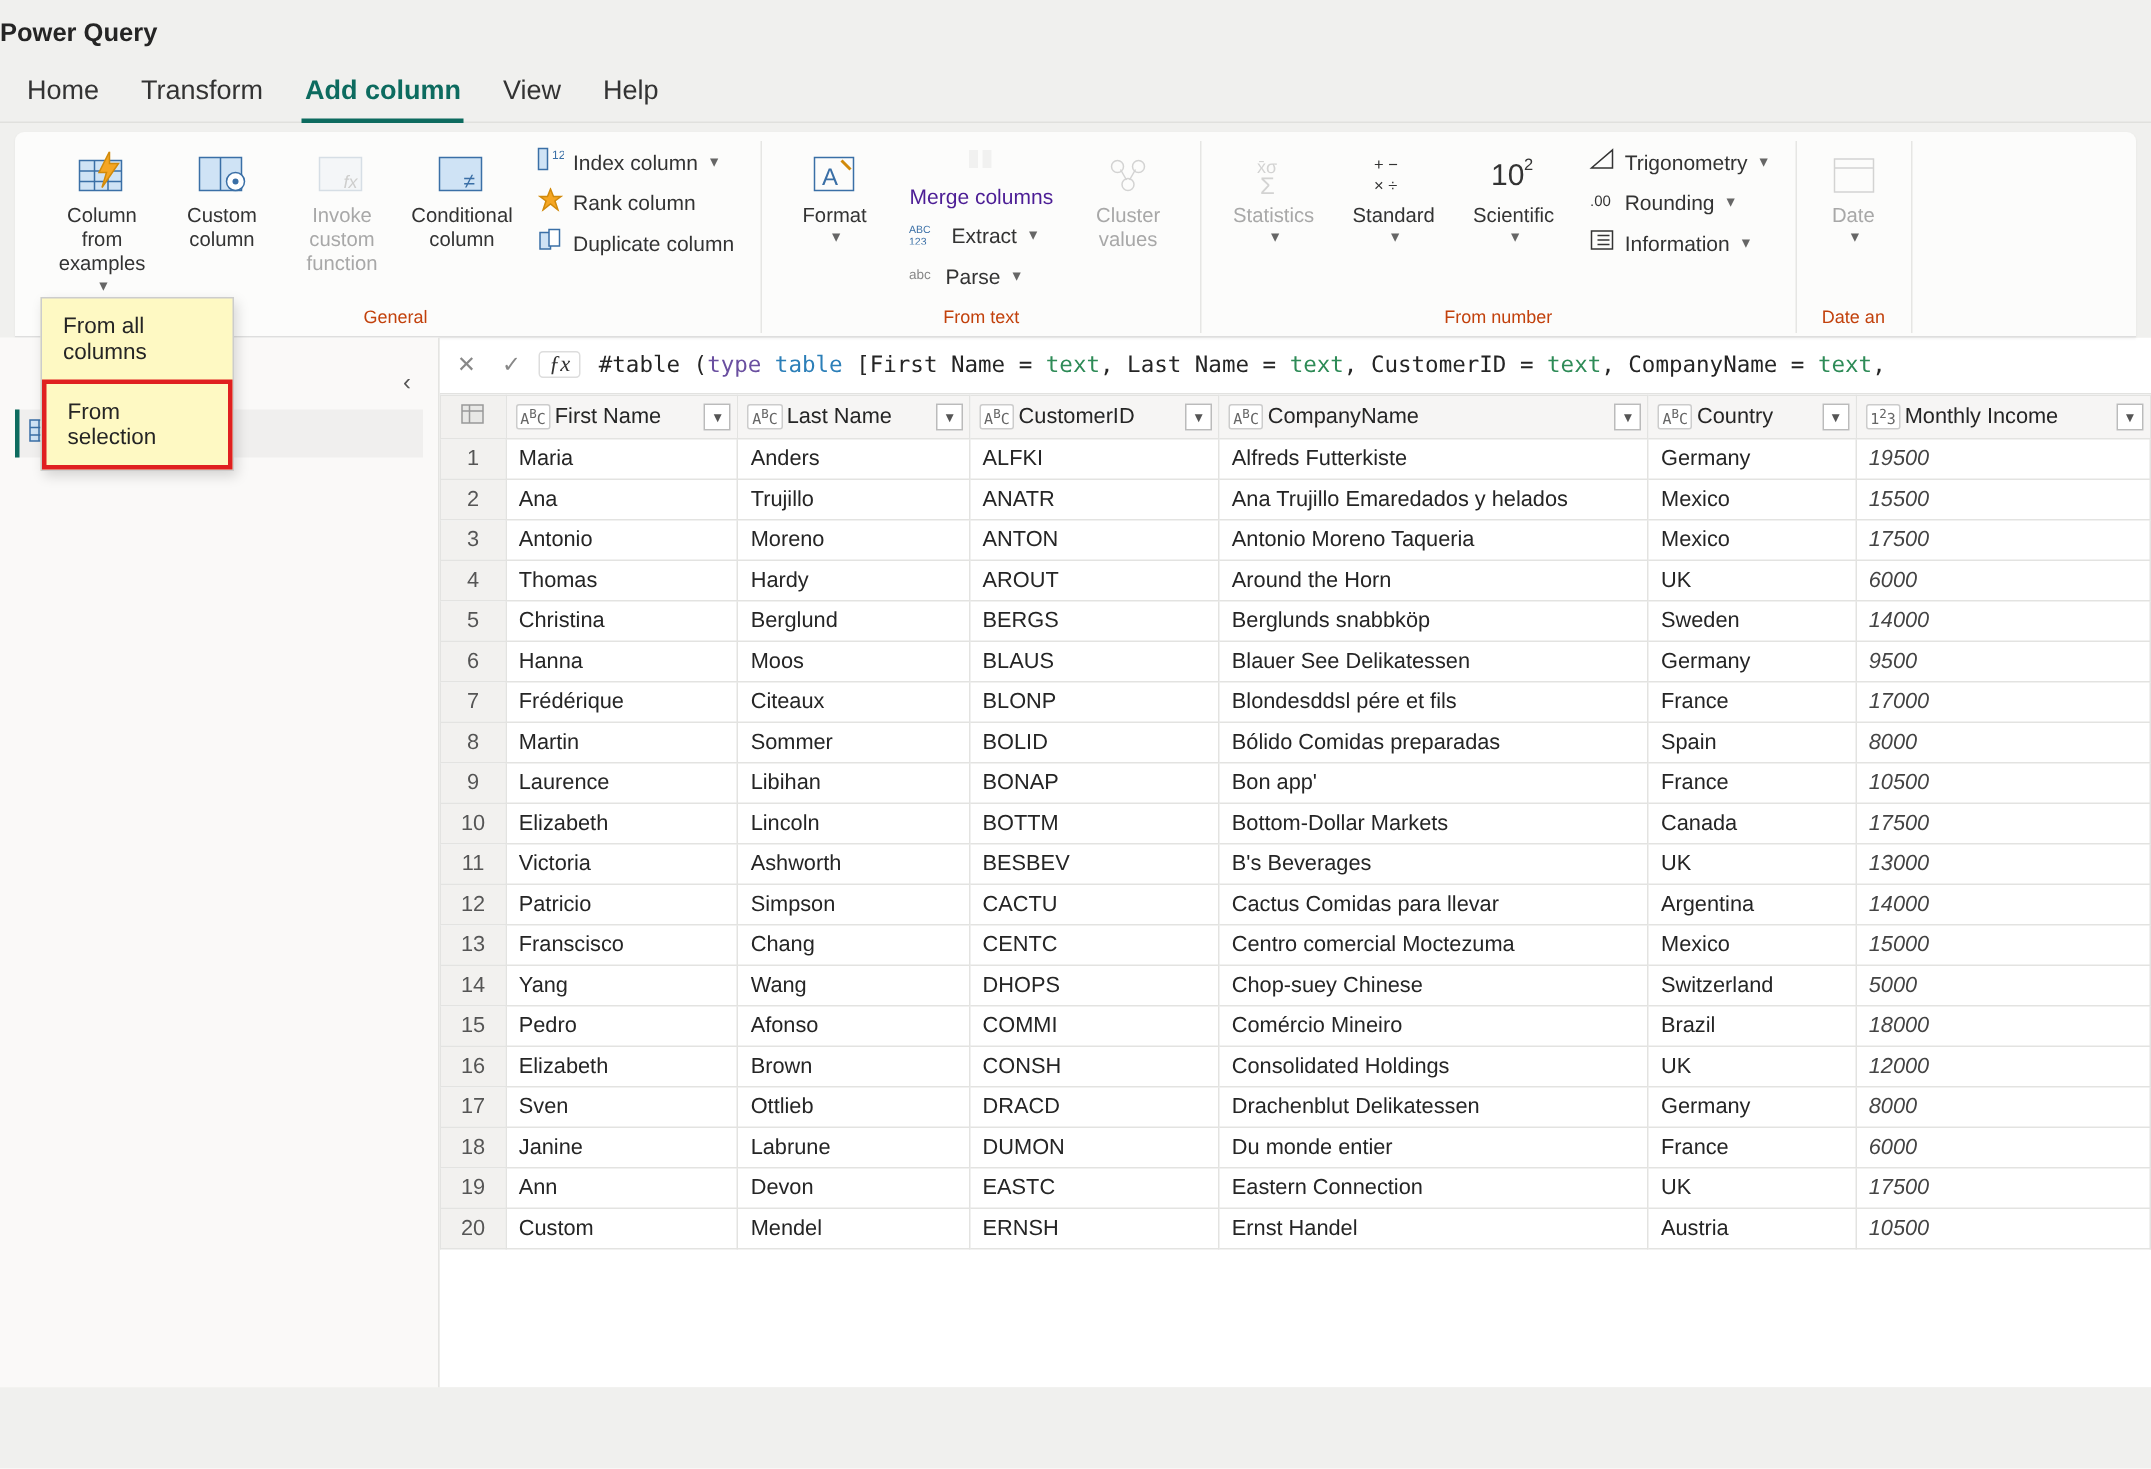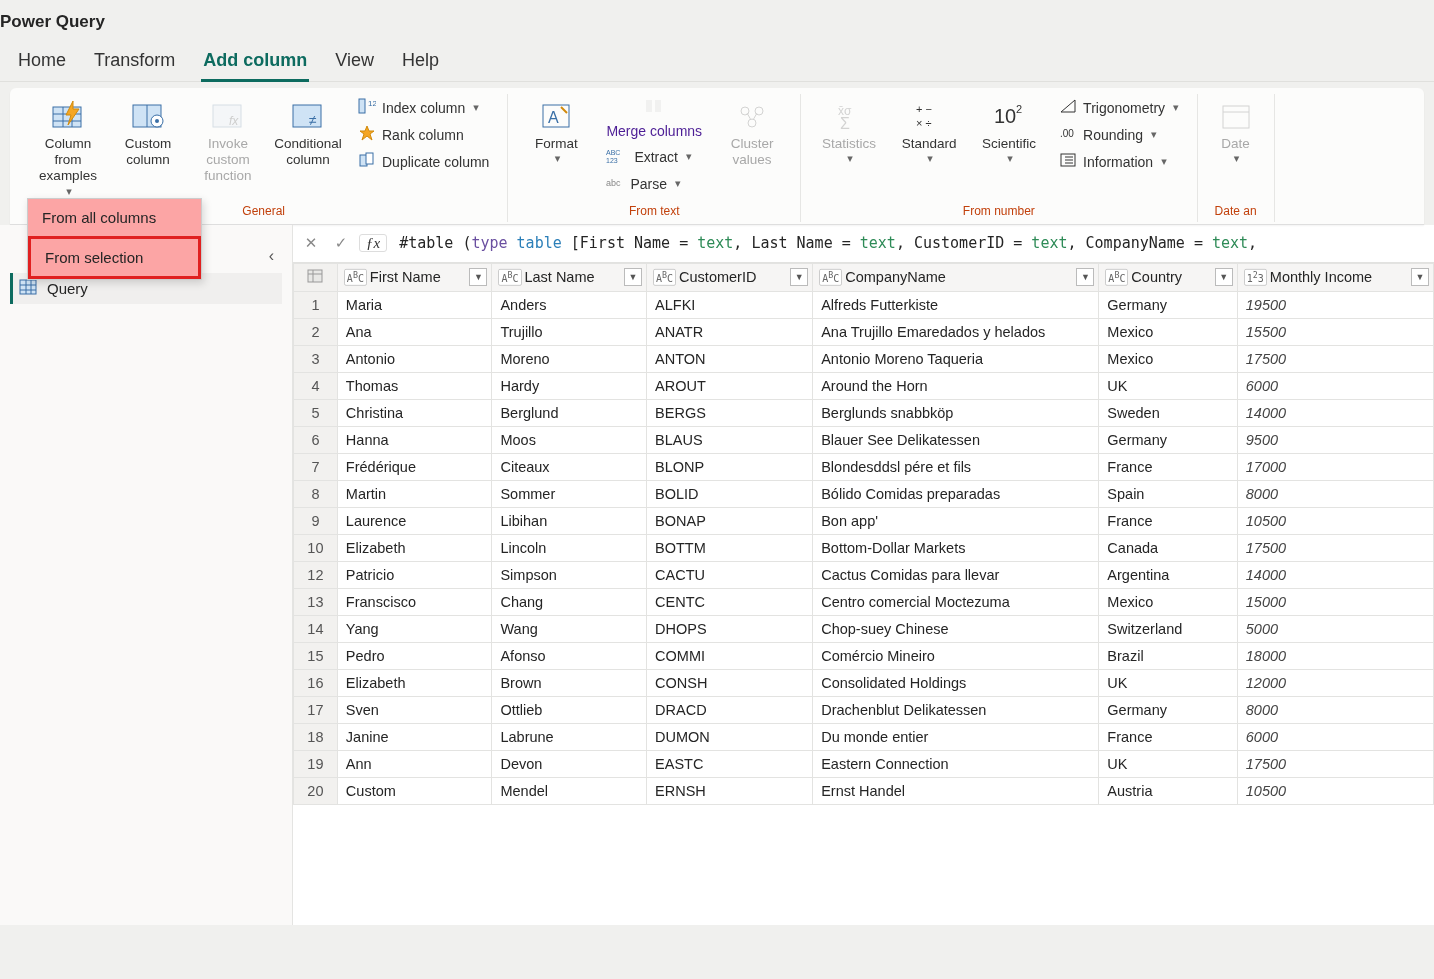--- a/index.html
+++ b/index.html
@@ -83,24 +83,24 @@
 .big-btn.disabled { color: #a8a8a8; cursor: default; }
 .big-btn .icon { width: 36px; height: 36px; display: flex; align-items: center; justify-content: center; margin-bottom: 2px; }
 .small-btn-col { display: flex; flex-direction: column; gap: 4px; padding: 2px 6px; }
 .small-btn { display: flex; align-items: center; gap: 6px; font-size: 14px; padding: 2px 4px; cursor: pointer; color: #333; white-space: nowrap; }
 .small-btn.disabled { color: #4c1d95; cursor: default; flex-direction: column; }
 .chev { font-size: 11px; margin-left: 2px; color: #666; }
 .dropdown-menu {
   position: absolute;
   top: 110px;
   left: 17px;
-  background: #fca5a5;
+  background: #fef9c3;
   border: 1px solid #ccc;
   box-shadow: 2px 3px 8px rgba(0,0,0,0.15);
-  width: 175px;
+  width: 129px;
   z-index: 50;
 }
 .dropdown-item {
   padding: 10px 14px;
   font-size: 15px;
   cursor: pointer;
 }
 .dropdown-item.highlight {
   border: 3px solid #e02020;
 }
@@ -537,20 +537,29 @@
             <tr>
               <td class="rowhead">10</td>
               <td>Elizabeth</td>
               <td>Lincoln</td>
               <td>BOTTM</td>
               <td>Bottom-Dollar Markets</td>
               <td>Canada</td>
               <td class="num">17500</td>
             </tr>
             <tr>
+              <td class="rowhead">11</td>
+              <td>Victoria</td>
+              <td>Ashworth</td>
+              <td>BESBEV</td>
+              <td>B's Beverages</td>
+              <td>UK</td>
+              <td class="num">13000</td>
+            </tr>
+            <tr>
               <td class="rowhead">12</td>
               <td>Patricio</td>
               <td>Simpson</td>
               <td>CACTU</td>
               <td>Cactus Comidas para llevar</td>
               <td>Argentina</td>
               <td class="num">14000</td>
             </tr>
             <tr>
               <td class="rowhead">13</td>

